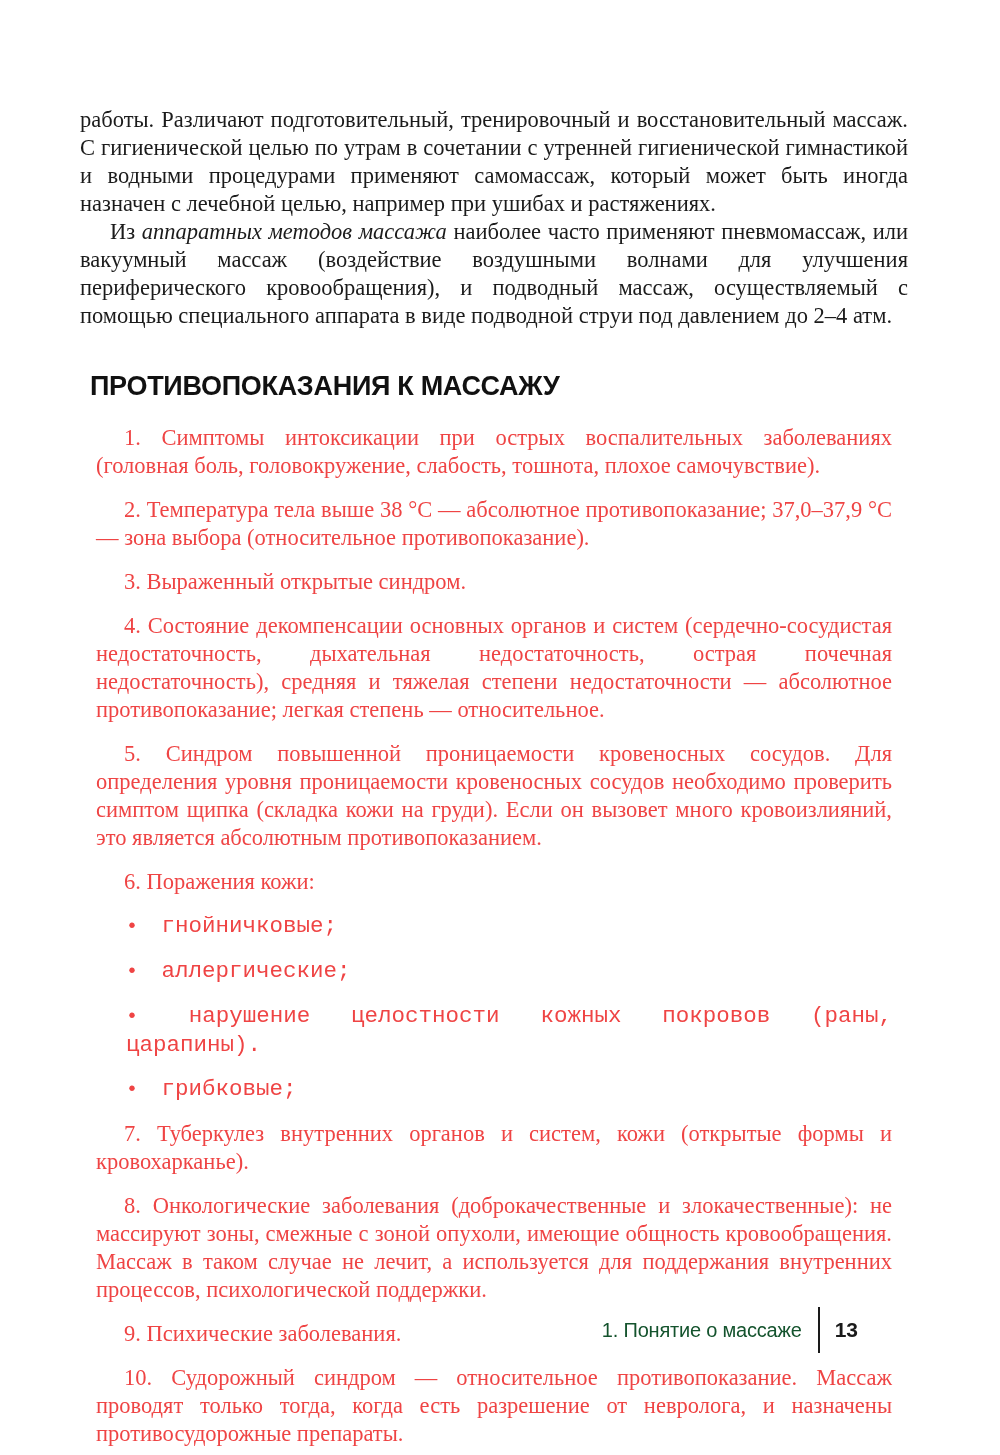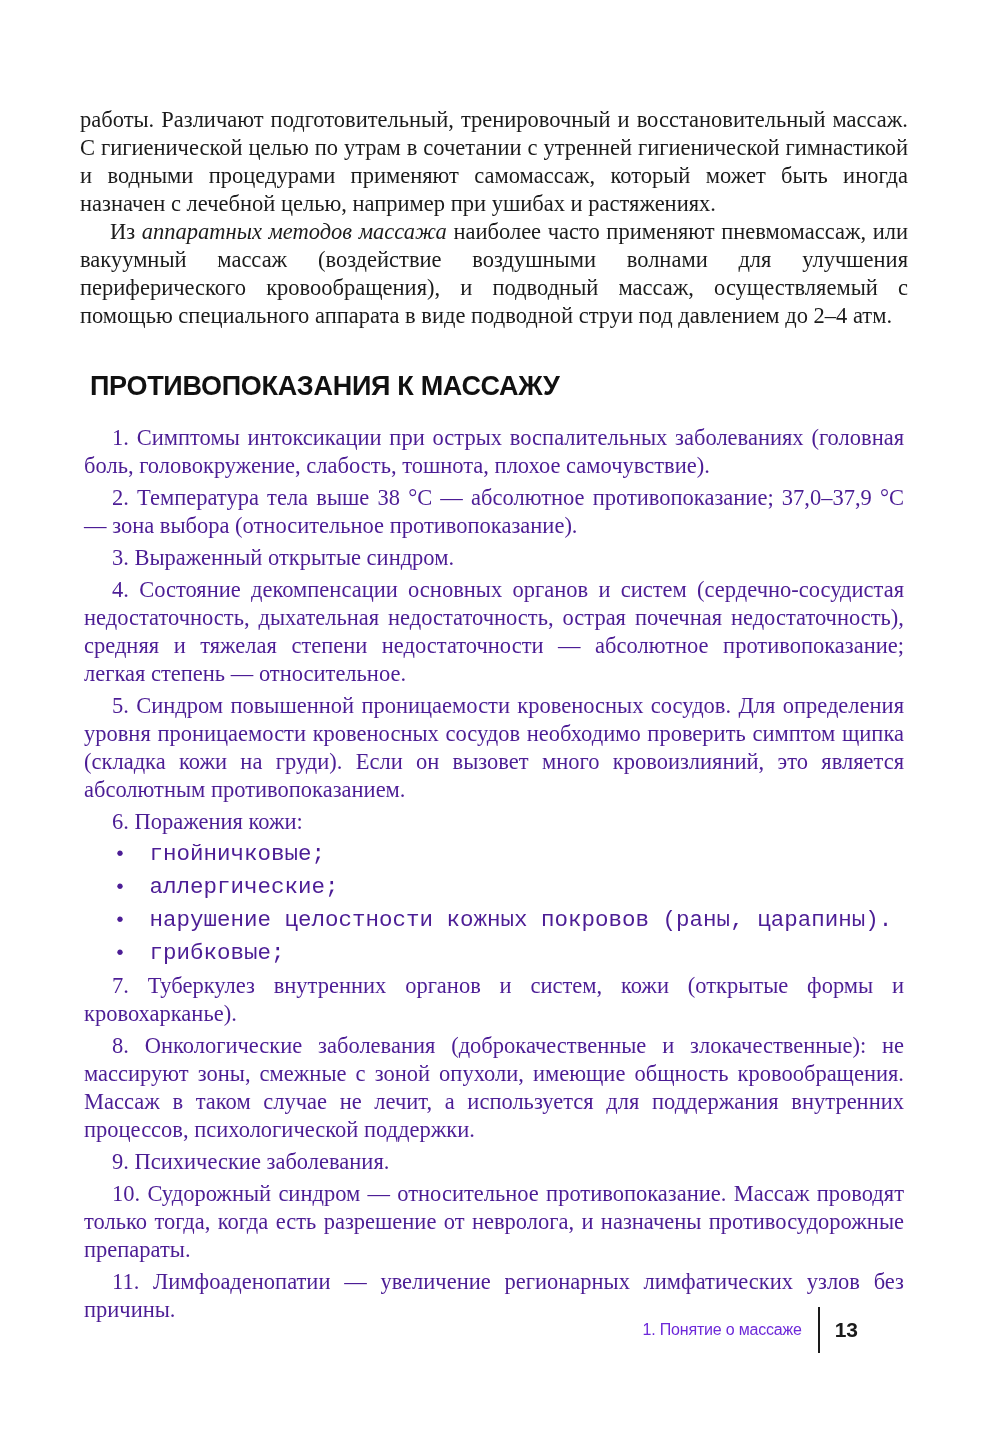--- a/index.html
+++ b/index.html
@@ -40,25 +40,25 @@
     margin: 40px 0 22px 10px;
     font-family: "Liberation Sans", sans-serif;
     font-weight: 700;
     font-size: 27px;
     line-height: 32px;
     letter-spacing: -0.3px;
     color: #111111;
     text-transform: none;
   }
   .list-item {
-    margin: 4px;
+    margin: 16px;
     font-size: 22.5px;
     line-height: 28px;
     text-align: justify;
-    color: #4c1d95;
+    color: #ef4444;
   }
   .list-item.numbered {
     text-indent: 28px;
   }
   .list-item.bullet {
     padding-left: 30px;
     text-indent: 0;
     font-family: Liberation Mono, monospace;
   }
   .list-item .marker {
@@ -71,22 +71,22 @@
   .footer {
     position: absolute;
     top: 1306px;
     right: 70px;
     height: 48px;
     display: flex;
     align-items: center;
     font-family: "Liberation Sans", sans-serif;
   }
   .footer .chapter {
-    font-size: 16px;
-    color: #6d28d9;
+    font-size: 20px;
+    color: #14532d;
     letter-spacing: -0.2px;
   }
   .footer .divider {
     width: 2px;
     height: 46px;
     background: #1a1a1a;
     margin-left: 16px;
     margin-right: 15px;
   }
   .footer .page-num {

